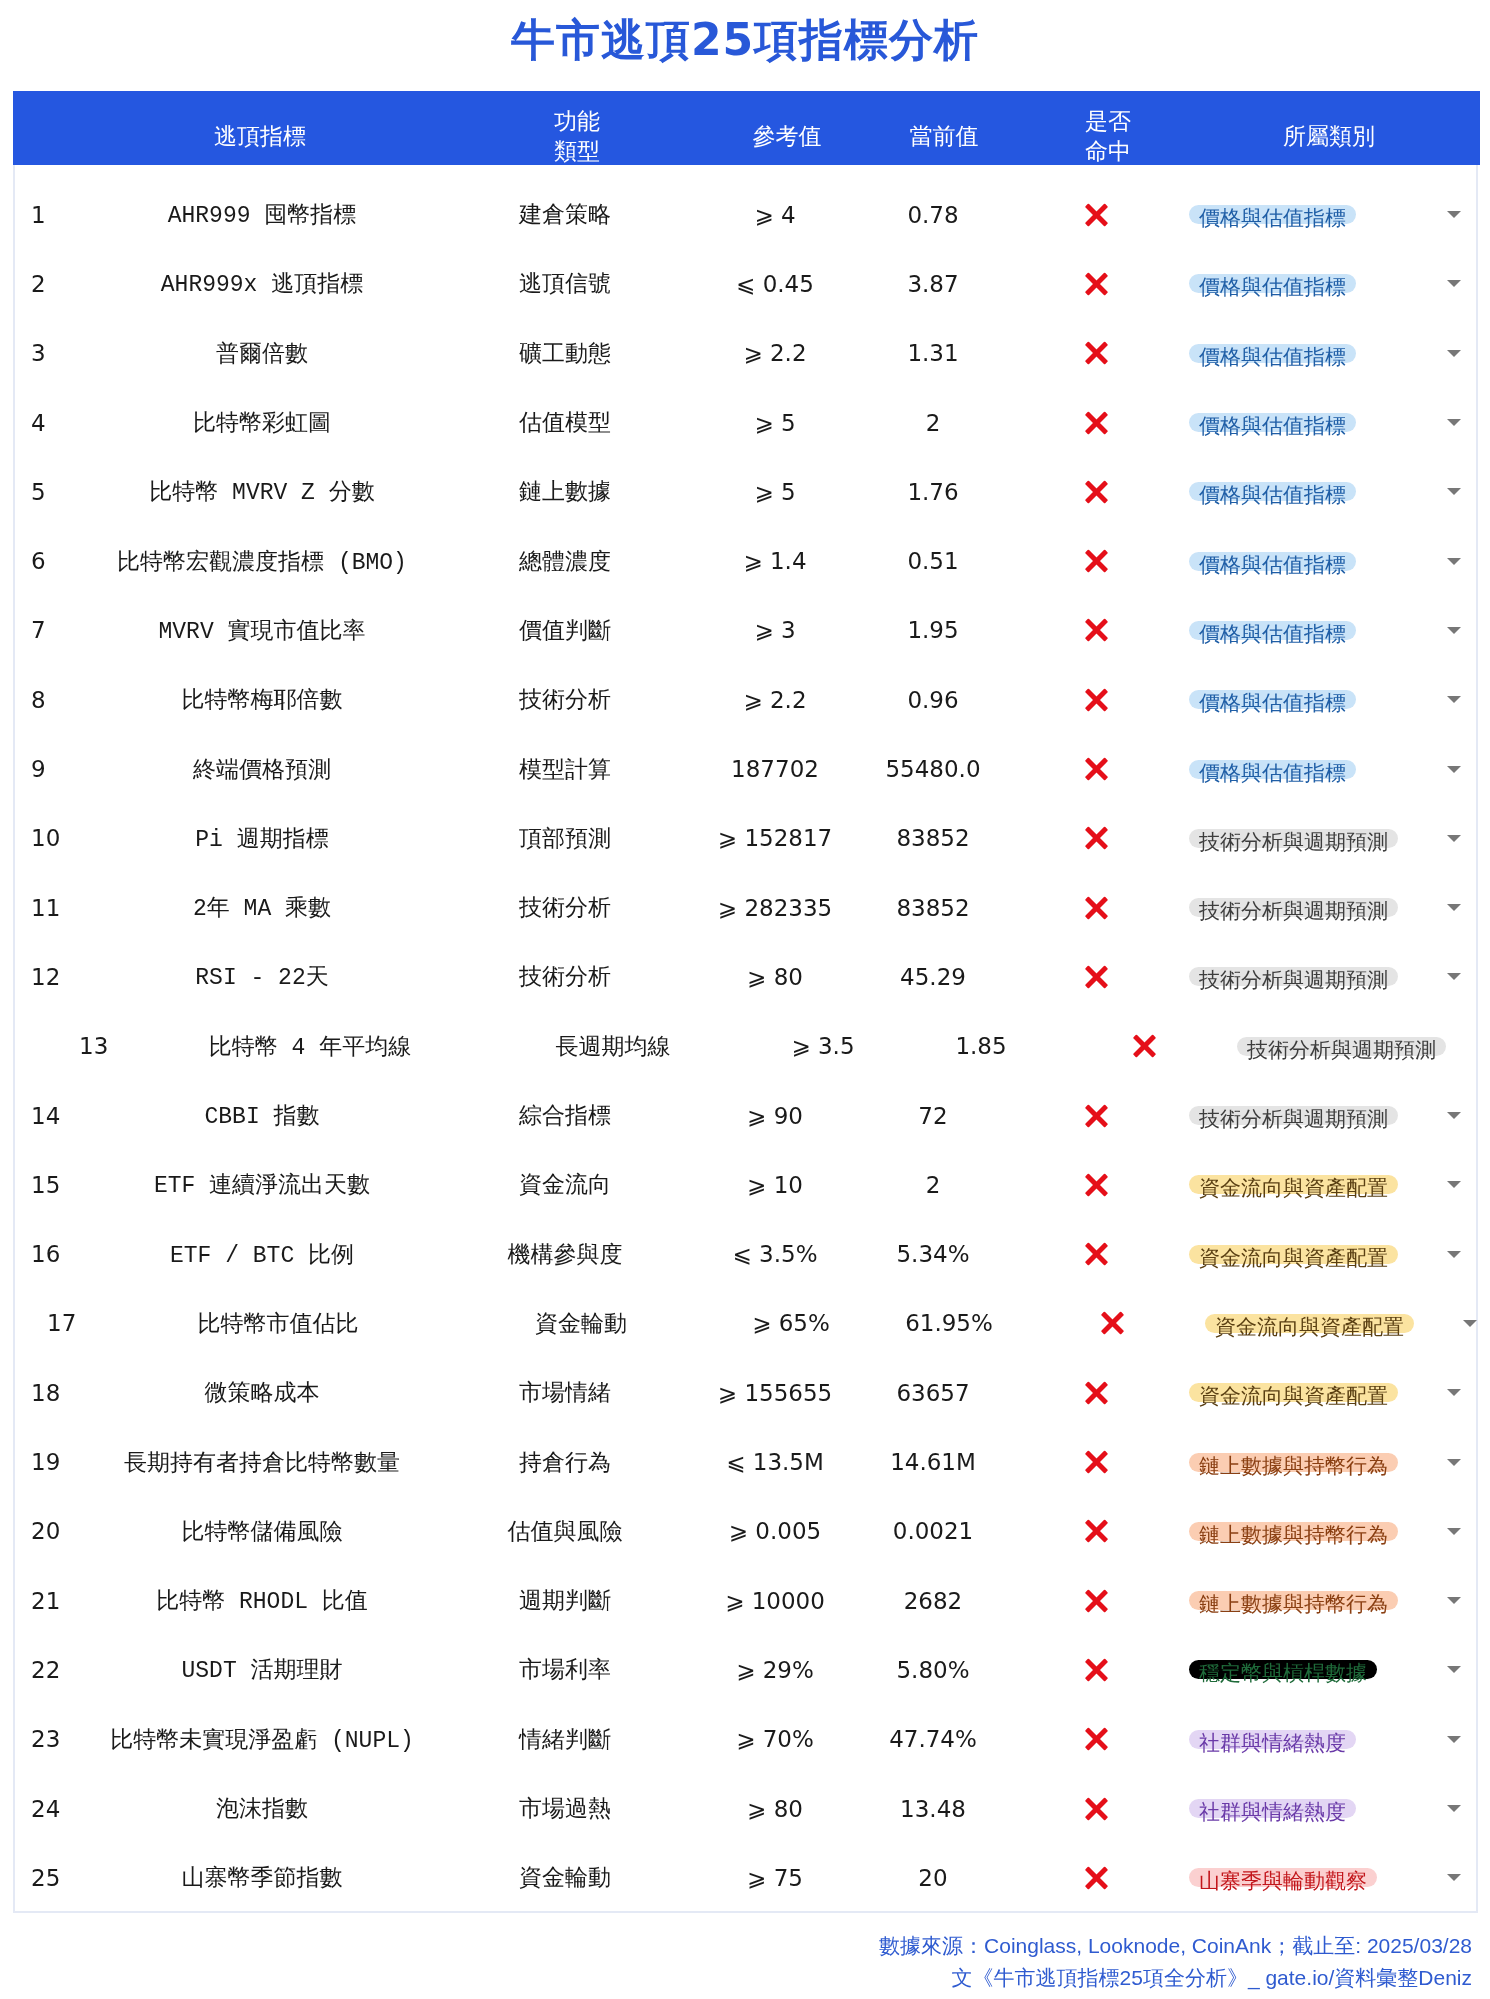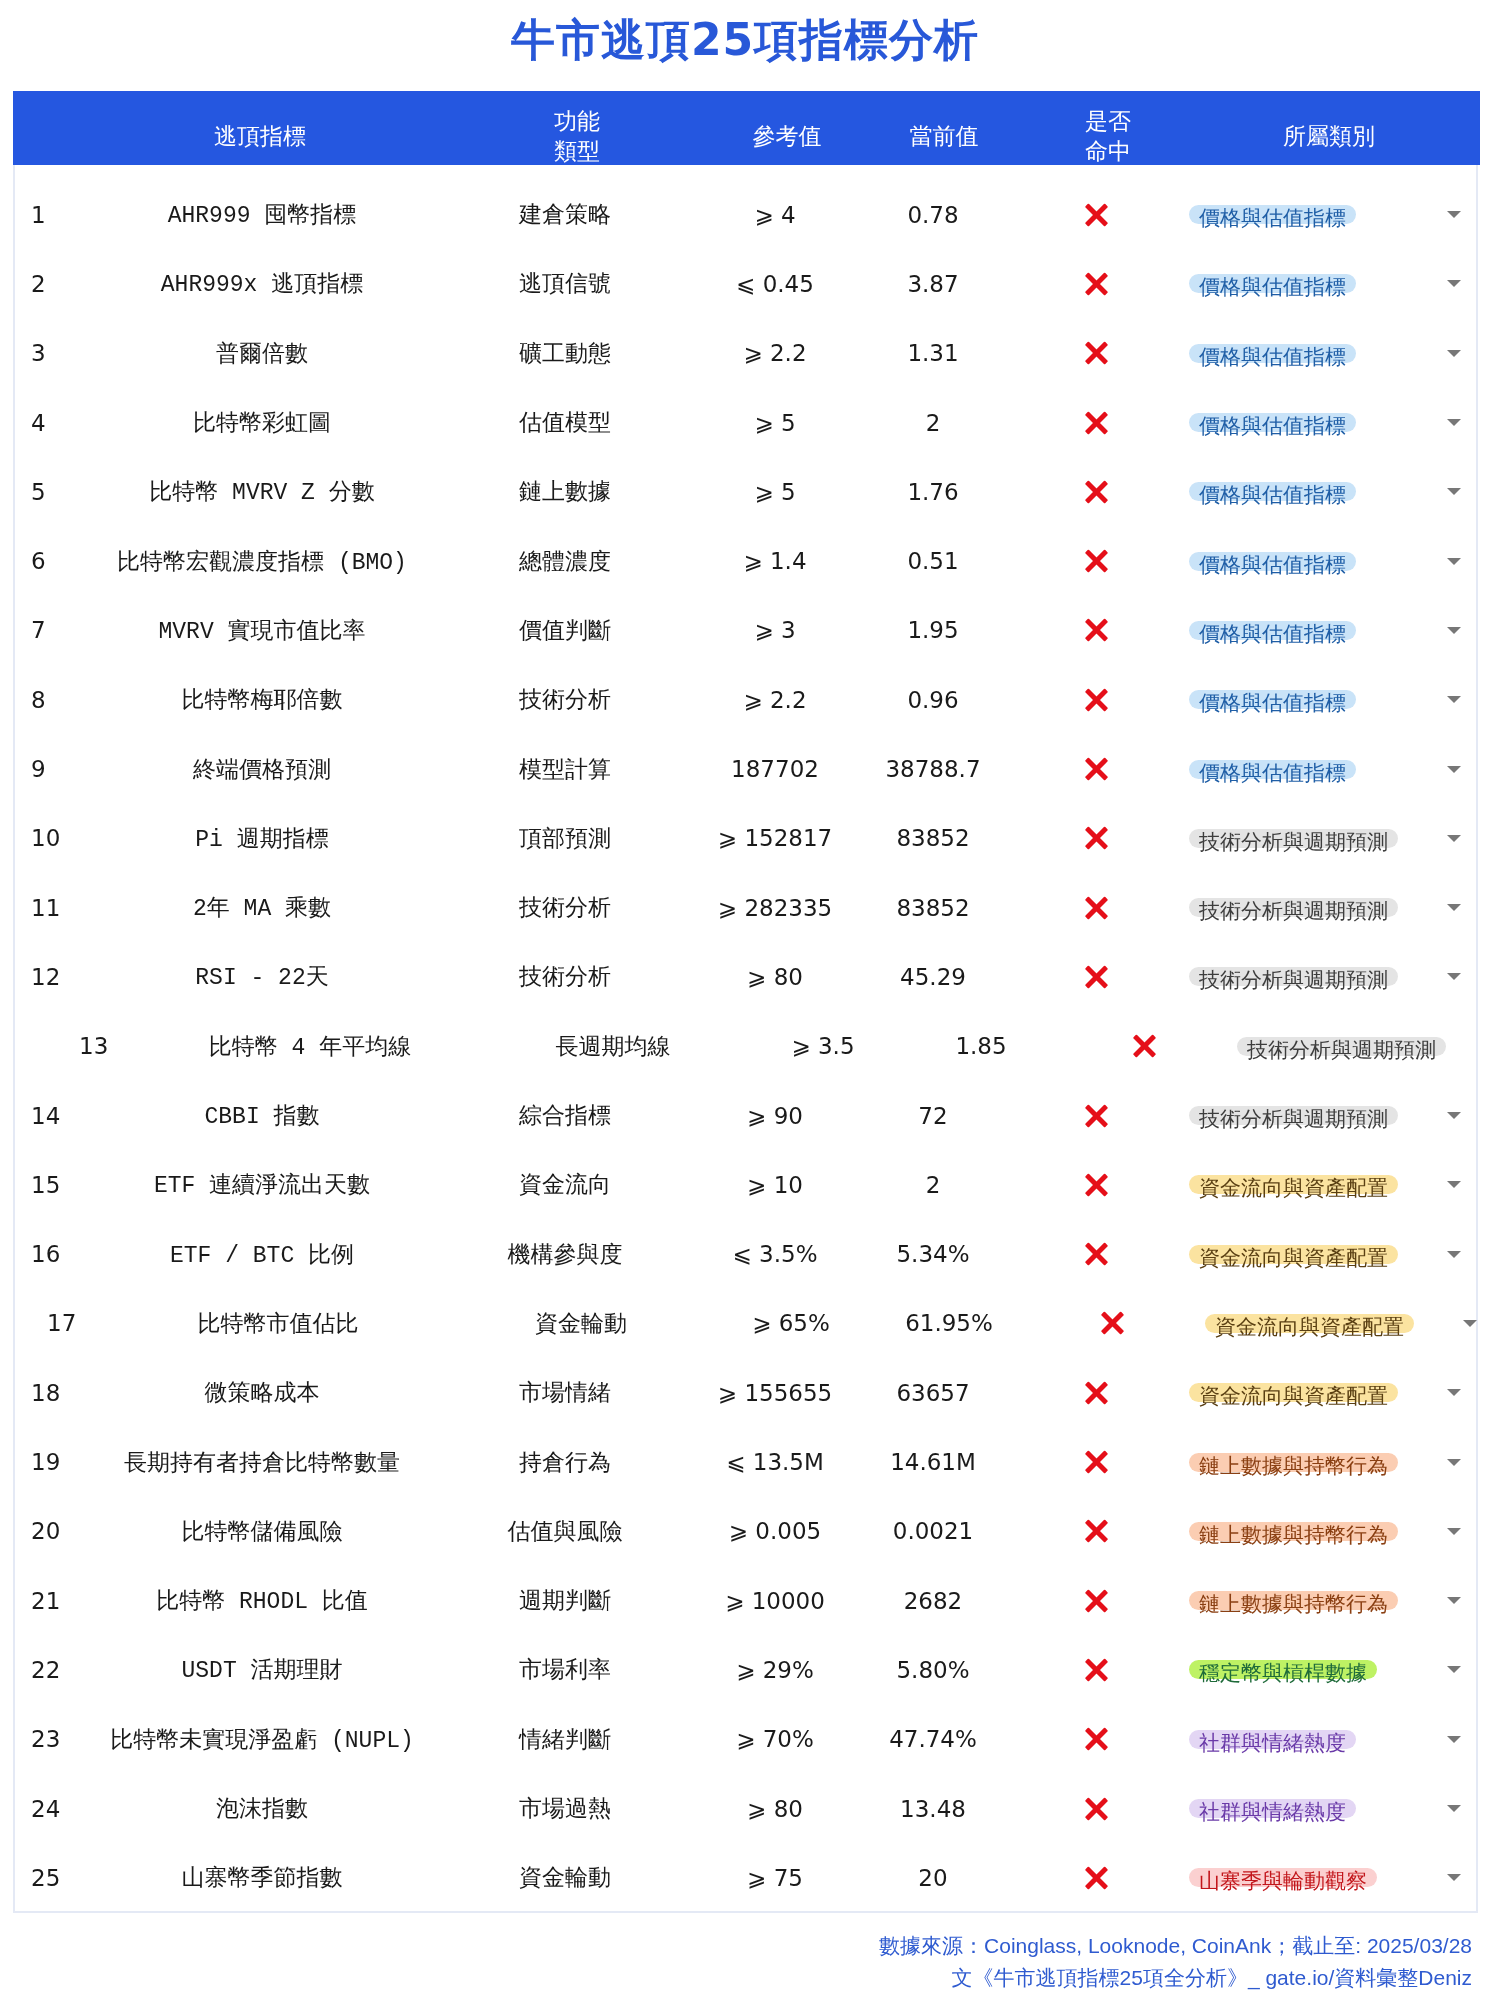--- a/index.html
+++ b/index.html
@@ -226,21 +226,21 @@
         </div>
         <div class="td c-arrow">
           <span class="arrow"></span>
         </div>
       </div>
       <div class="tr" style="top: 554.4px;">
         <div class="td idx">9</div>
         <div class="td c-ind">終端價格預測</div>
         <div class="td c-type">模型計算</div>
         <div class="td c-ref">187702</div>
-        <div class="td c-cur">38788.7</div>
+        <div class="td c-cur">55480.0</div>
         <div class="td c-hit">
           <span class="hit-x" aria-label="✕"></span>
         </div>
         <div class="td c-cat">
           <span class="badge" style="background: rgb(201, 227, 248); color: rgb(31, 94, 166);">價格與估值指標</span>
         </div>
         <div class="td c-arrow">
           <span class="arrow"></span>
         </div>
       </div>
@@ -439,21 +439,21 @@
       <div class="tr" style="top: 1455.3px;">
         <div class="td idx">22</div>
         <div class="td c-ind">USDT 活期理財</div>
         <div class="td c-type">市場利率</div>
         <div class="td c-ref">⩾ 29%</div>
         <div class="td c-cur">5.80%</div>
         <div class="td c-hit">
           <span class="hit-x" aria-label="✕"></span>
         </div>
         <div class="td c-cat">
-          <span class="badge" style="background: #bef264; color: rgb(31, 107, 58);">穩定幣與槓桿數據</span>
+          <span class="badge" style="background: #000000; color: rgb(31, 107, 58);">穩定幣與槓桿數據</span>
         </div>
         <div class="td c-arrow">
           <span class="arrow"></span>
         </div>
       </div>
       <div class="tr" style="top: 1524.6px;">
         <div class="td idx">23</div>
         <div class="td c-ind">比特幣未實現淨盈虧 (NUPL)</div>
         <div class="td c-type">情緒判斷</div>
         <div class="td c-ref">⩾ 70%</div>

